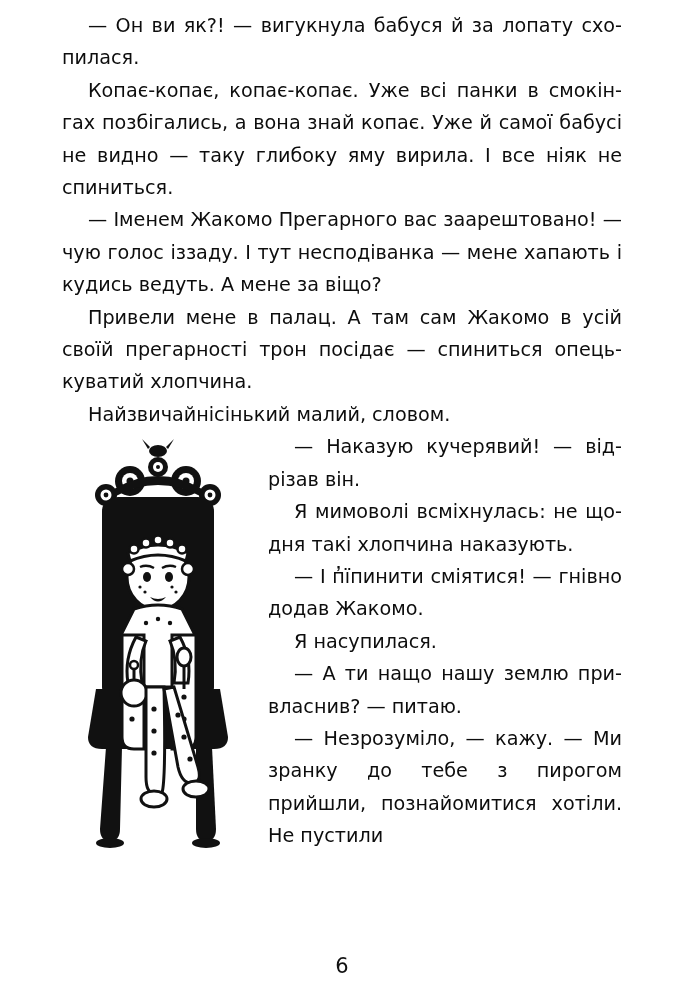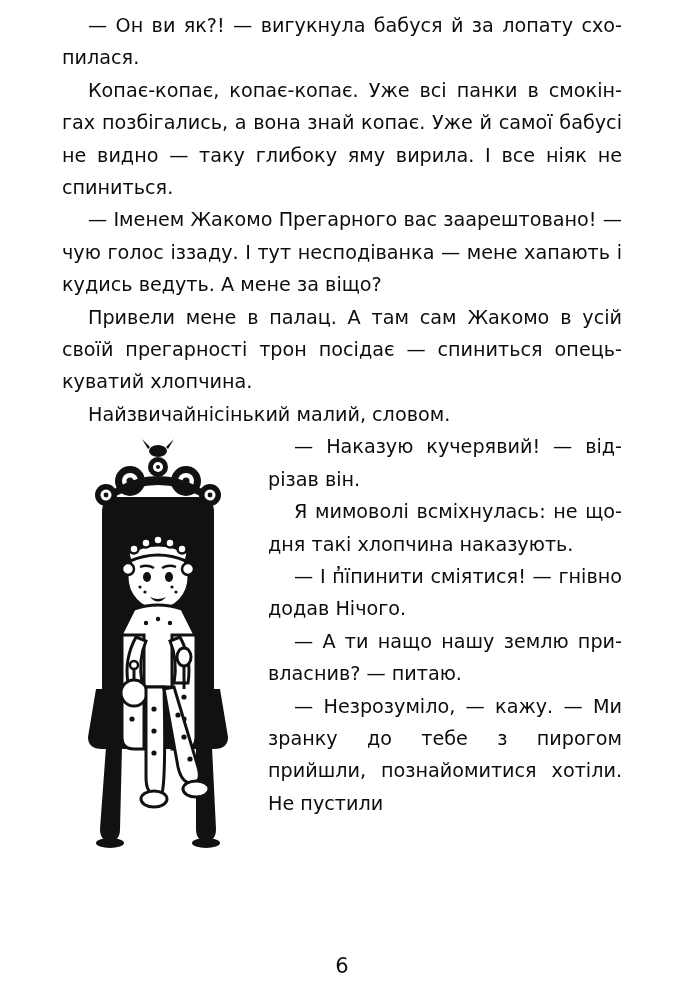--- a/index.html
+++ b/index.html
@@ -180,21 +180,22 @@
 
               <ellipse cx="92" cy="362" rx="13" ry="8" fill="#ffffff" stroke="#111" stroke-width="3"></ellipse>
               <ellipse cx="134" cy="352" rx="13" ry="8" fill="#ffffff" stroke="#111" stroke-width="3"></ellipse>
             </g>
           </g>
         </svg>
       </div>
 
       <p>— Наказую кучерявий! — від­різав він.</p>
       <p>Я мимоволі всміхнулась: не що­дня такі хлопчина наказують.</p>
-      <p>— І п̓їпинити сміятися! — гнівно додав Нічого.</p>
+      <p>— І п̓їпинити сміятися! — гнівно додав Жакомо.</p>
+      <p>Я насупилася.</p>
       <p>— А ти нащо нашу землю при­власнив? — питаю.</p>
       <p>— Незрозуміло, — кажу. — Ми зранку до тебе з пирогом прийшли, познайомитися хотіли. Не пустили</p>
 
     </div>
   </div>
 
   <div class="page-number">6</div>
 </div>
 
 </body></html>

